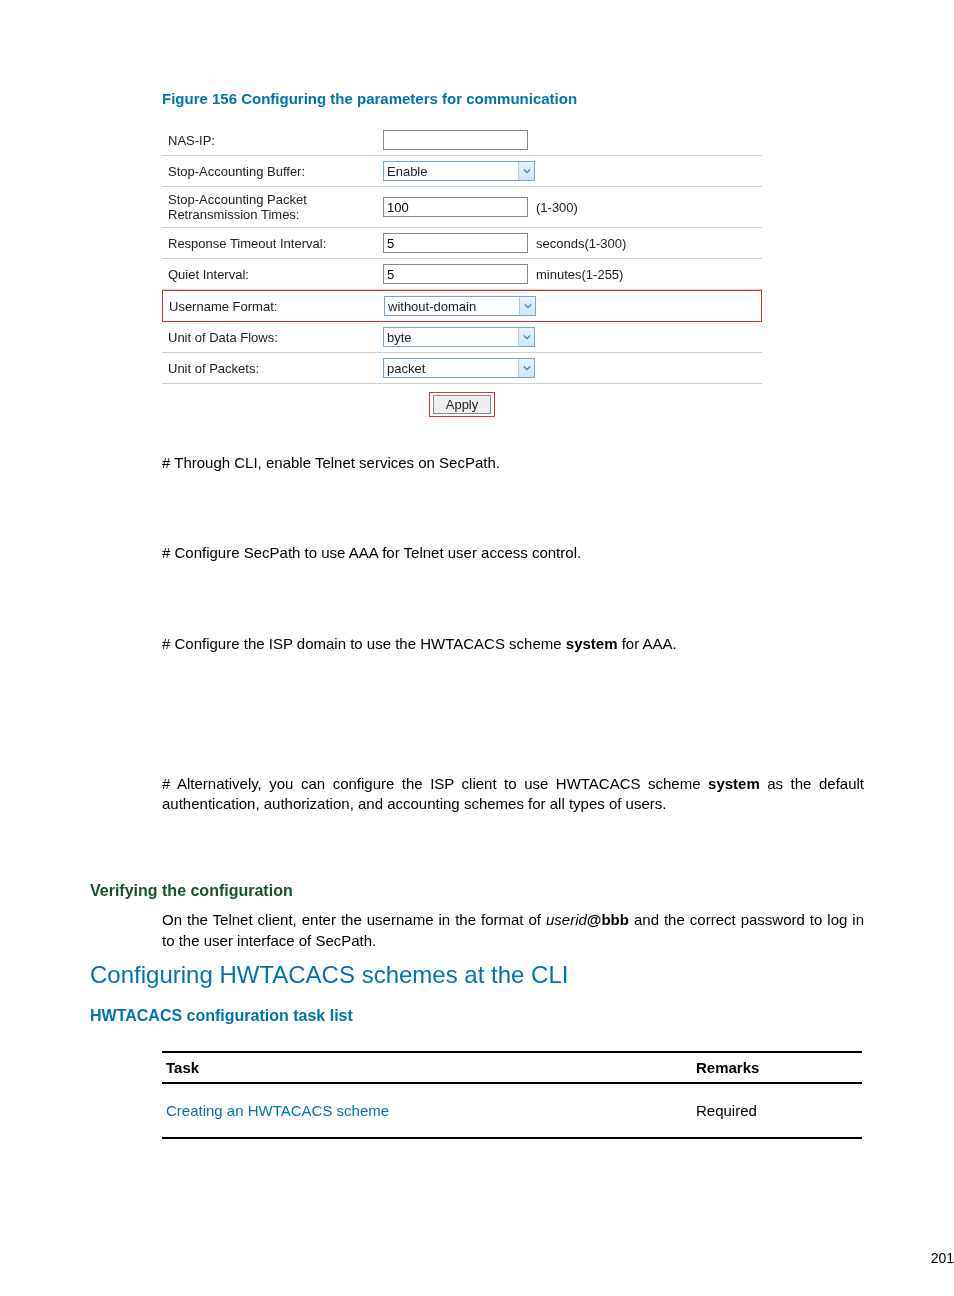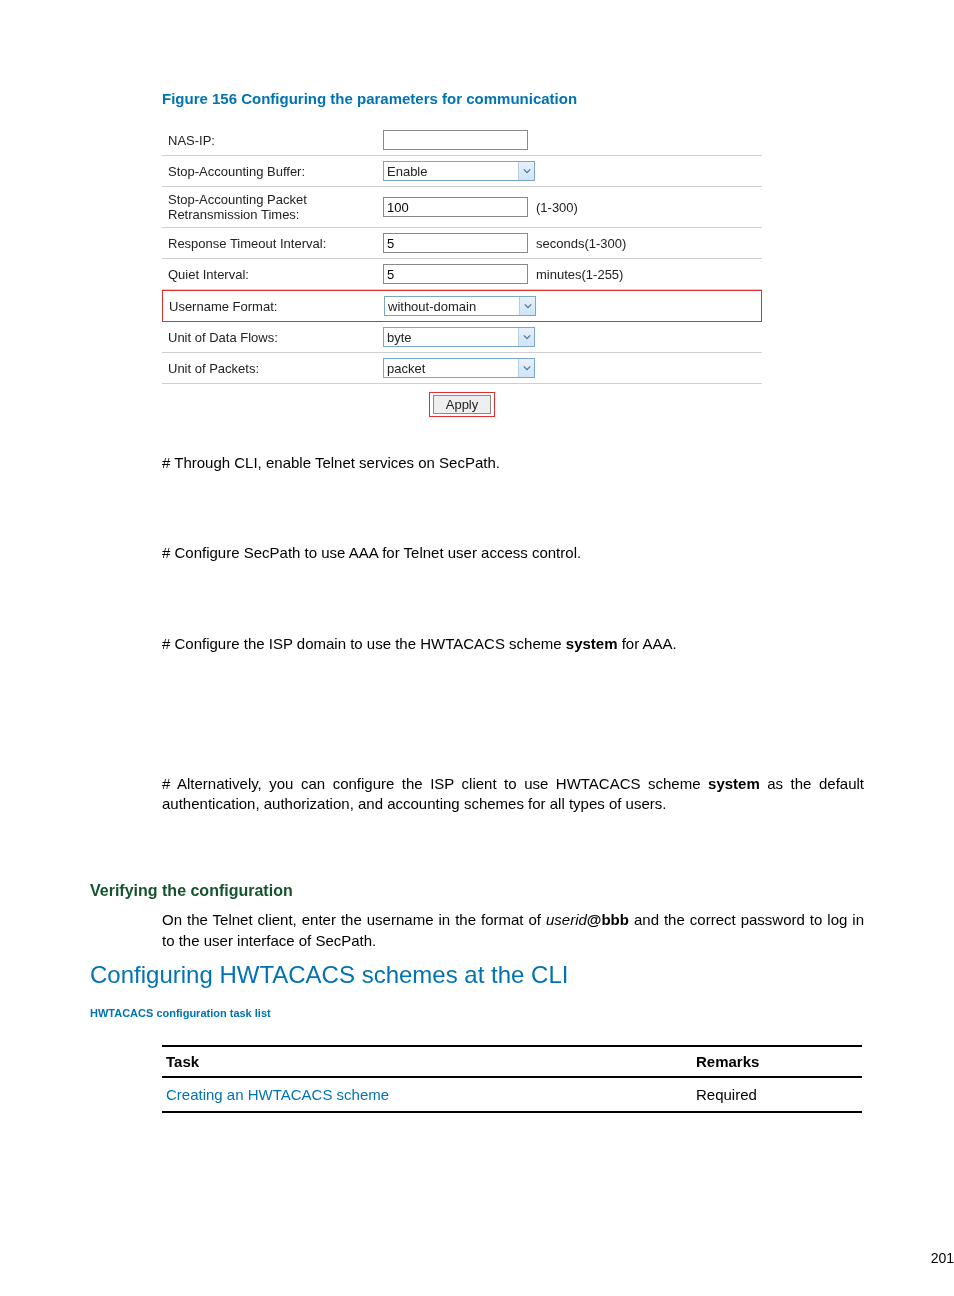--- a/index.html
+++ b/index.html
@@ -110,41 +110,41 @@
   .h2 {
     color: #0073b3;
     font-weight: normal;
     font-size: 24px;
     margin-top: 10px;
     font-family: "Segoe UI Light","Segoe UI",Arial,sans-serif;
   }
   .h3b {
     color: #0073b3;
     font-weight: bold;
-    font-size: 11px;
+    font-size: 16px;
     margin-top: 18px;
   }
   table.tasklist {
     margin-left: 72px;
     margin-top: 26px;
     width: 700px;
     border-collapse: collapse;
     font-family: "Segoe UI", Arial, sans-serif;
     font-size: 15px;
   }
   table.tasklist thead th {
     text-align: left;
     font-weight: bold;
     border-top: 2px solid #000;
     border-bottom: 2px solid #000;
     padding: 6px 4px;
   }
   table.tasklist tbody td {
     border-bottom: 2px solid #000;
-    padding: 8px 4px;
+    padding: 18px 4px;
   }
   table.tasklist a { color: #0073b3; text-decoration: none; }
   .page-num {
     position: absolute;
     bottom: 30px;
     width: 100%;
     left: 0;
     text-align: right;
     font-size: 14px;
     color: #000;

